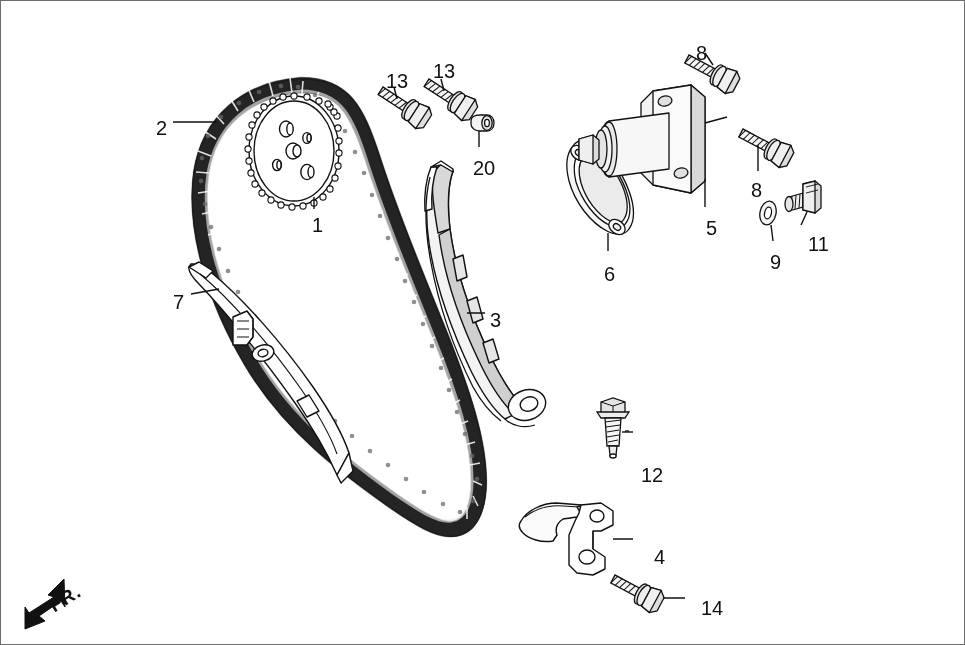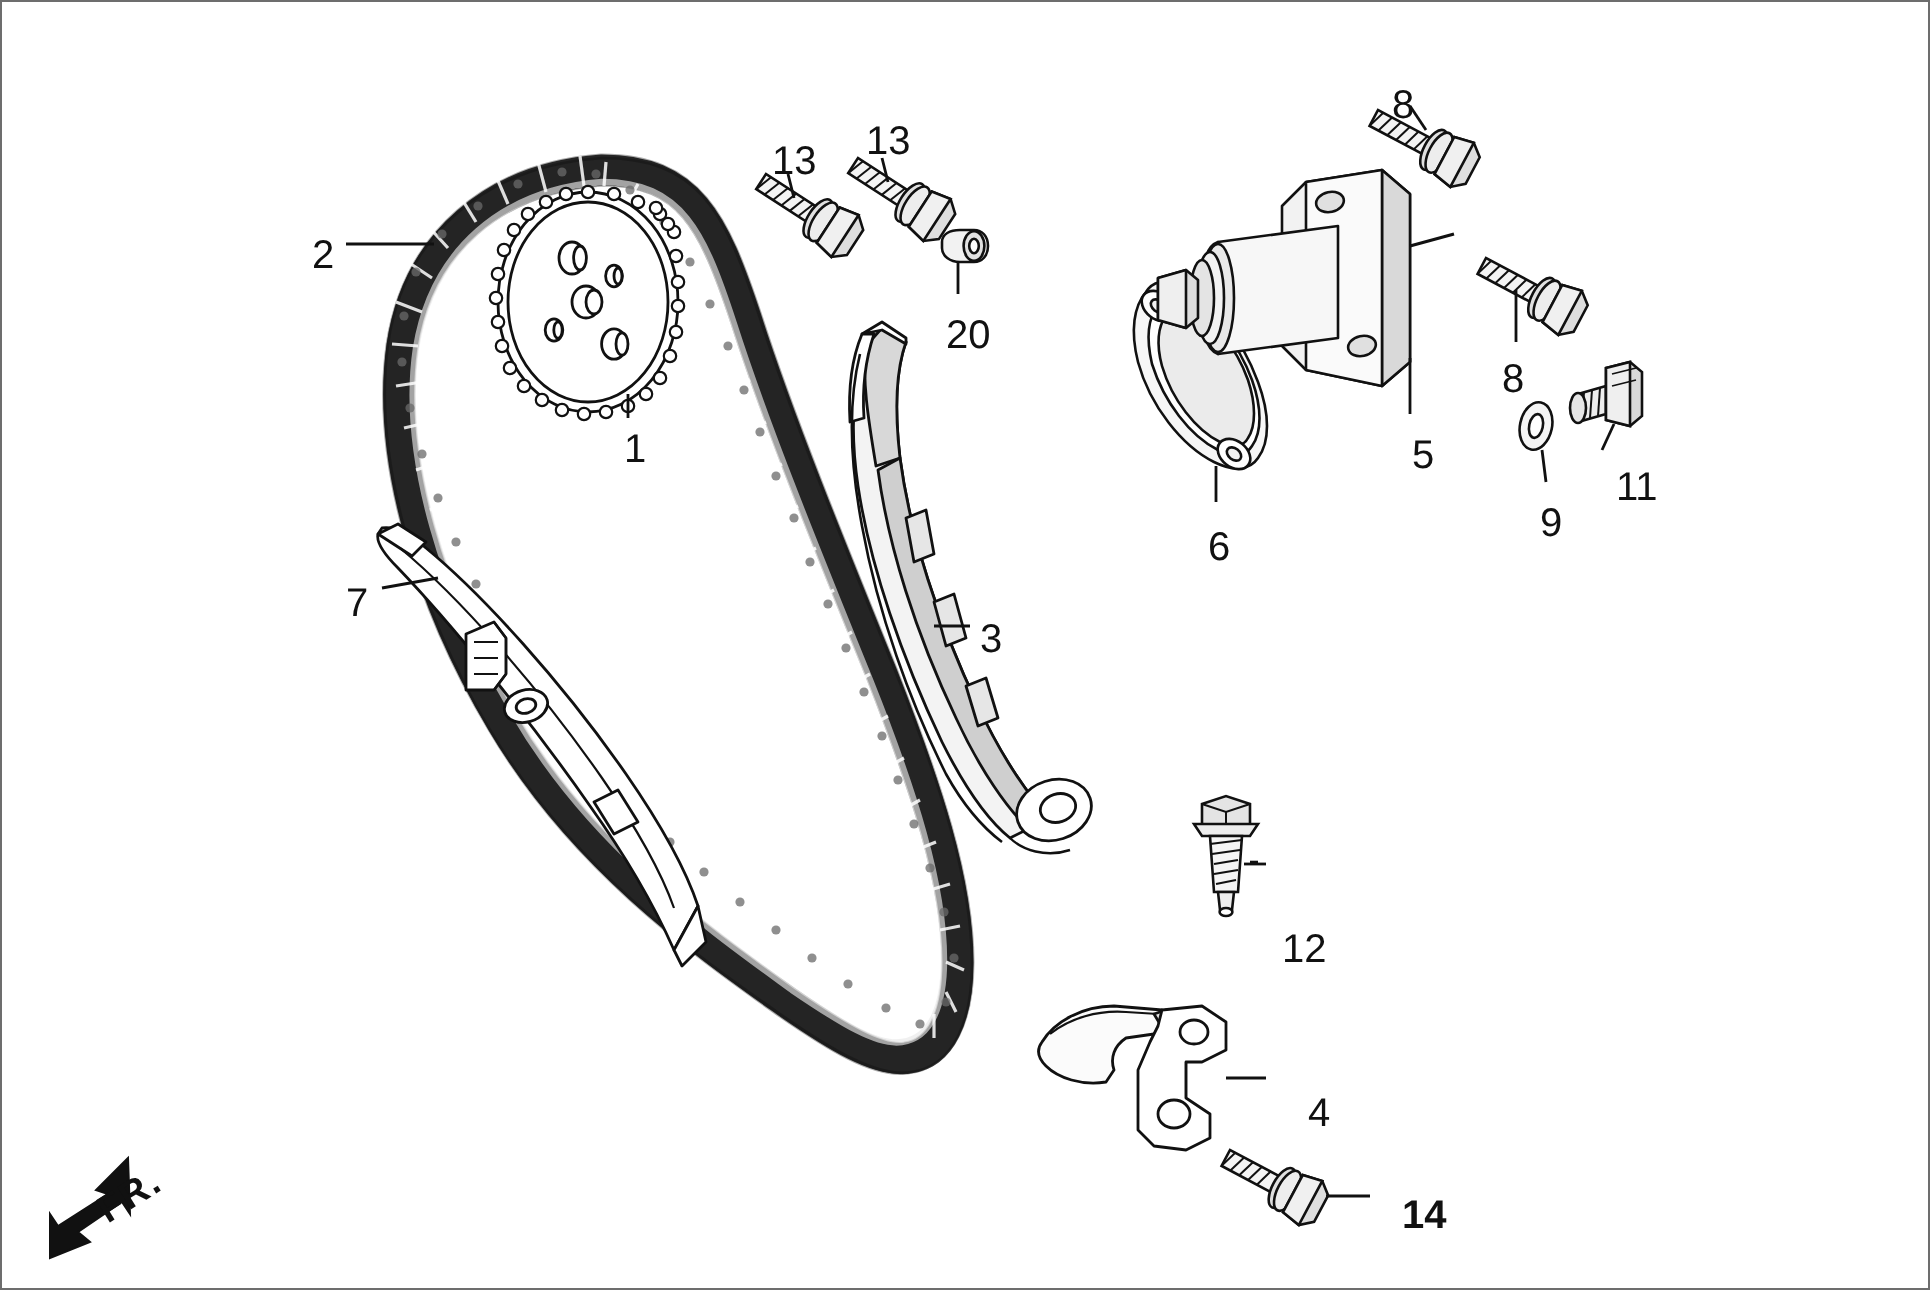--- a/index.html
+++ b/index.html
@@ -596,17 +596,17 @@
   <div class="callout" style="left:603px;top:263px;">6</div>
   <div class="callout" style="left:172px;top:291px;">7</div>
   <div class="callout" style="left:695px;top:42px;">8</div>
   <div class="callout" style="left:750px;top:179px;">8</div>
   <div class="callout" style="left:769px;top:251px;">9</div>
   <div class="callout" style="left:472px;top:157px;">20</div>
   <div class="callout" style="left:791px;top:233px;margin-left:16px;">11</div>
   <div class="callout" style="left:640px;top:432px;margin-top:32px;">12</div>
   <div class="callout" style="left:385px;top:70px;">13</div>
   <div class="callout" style="left:432px;top:60px;">13</div>
-  <div class="callout" style="left:700px;top:597px;font-weight:bold;">14</div>
+  <div class="callout" style="left:700px;top:597px;">14</div>
 
   <div class="fr-label" style="left:56px;top:594px;">FR.</div>
 
 </div>
 
 </body></html>

